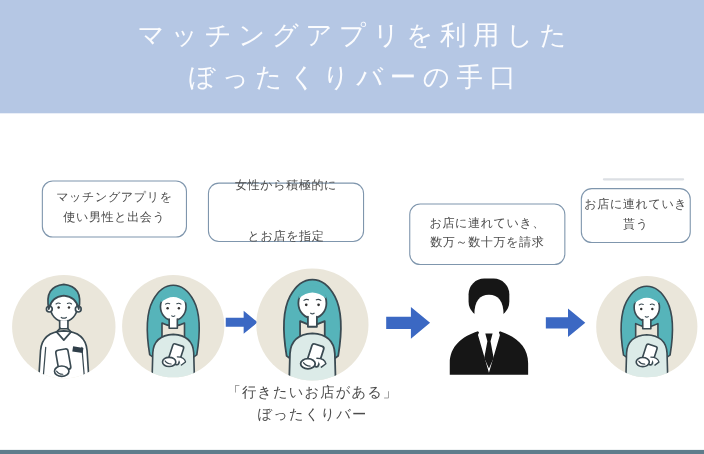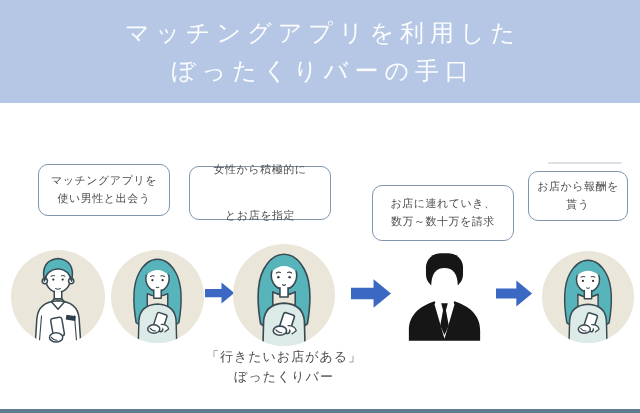--- a/index.html
+++ b/index.html
@@ -69,21 +69,21 @@
   </div>
   <div class="step-box box2">
     <span>女性から積極的に</span>
     <span>とお店を指定</span>
   </div>
   <div class="step-box box3">
     <span>お店に連れていき、</span>
     <span>数万～数十万を請求</span>
   </div>
   <div class="step-box box4">
-    <span>お店から報酬を</span>
+    <span>お店に連れていき</span>
     <span>貰う</span>
   </div>
   <div class="ghost-line"></div>
 
   <div class="circle c1">
     <svg viewBox="0 0 100 112">
       <g stroke="#3a4a52" stroke-width="1.6" stroke-linejoin="round" stroke-linecap="round">
         <ellipse cx="50" cy="31" rx="13" ry="14" fill="#ffffff"></ellipse>
         <circle cx="36" cy="33" r="2.8" fill="#ffffff"></circle>
         <circle cx="64" cy="33" r="2.8" fill="#ffffff"></circle>

